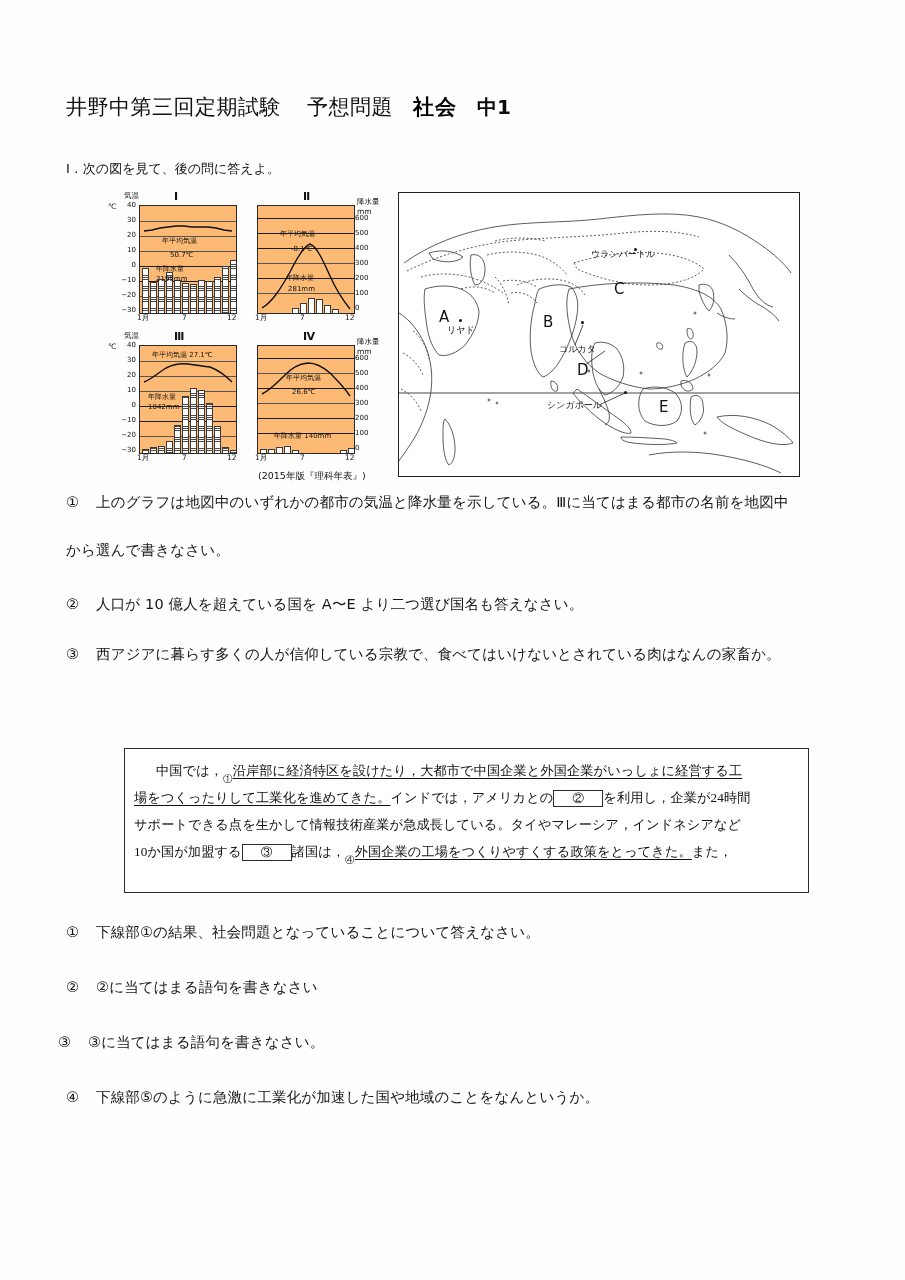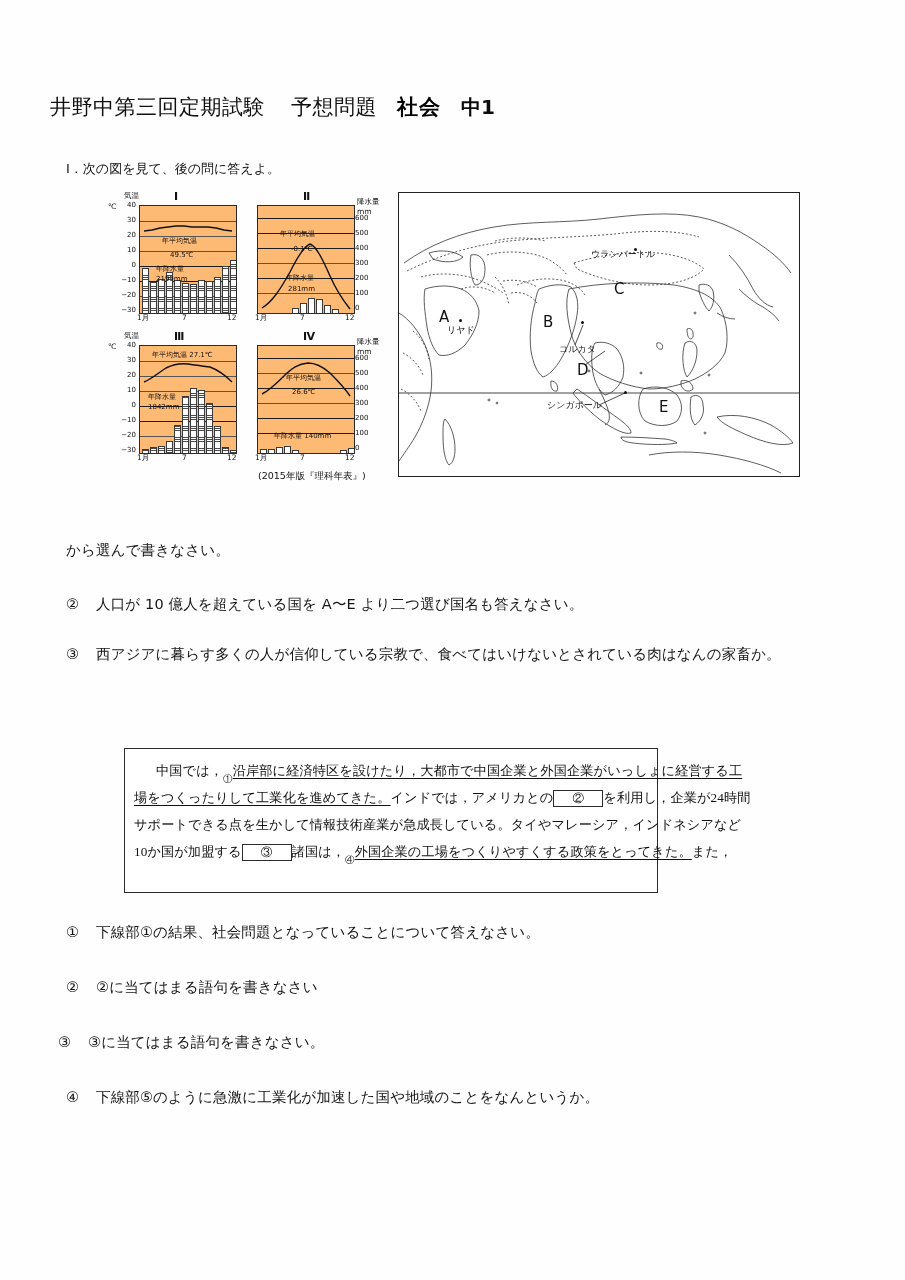--- a/index.html
+++ b/index.html
@@ -17,21 +17,21 @@
   }
   .page {
     position: absolute;
     inset: 0;
     background: #fefefe;
   }
 
   
   .title-row {
     position: absolute;
-    left: 50px;
+    left: 66px;
     top: 93px;
     display: flex;
     align-items: baseline;
     white-space: nowrap;
     text-align: right;
   }
   .title-main {
     font-family: "DejaVu Sans", "Liberation Sans", sans-serif;
     font-size: 21px;
     letter-spacing: 0.5px;
@@ -182,21 +182,21 @@
     width: 3px; height: 3px;
     background: #111;
     border-radius: 50%;
   }
 
   
   .passage-wrap {
     position: absolute;
     left: 124px;
     top: 748px;
-    width: 534px;
+    width: 685px;
     height: 145px;
   }
   .passage-box {
     position: absolute;
     inset: 0;
     border: 1.1px solid #2b2b2b;
     background: #fff;
     box-sizing: border-box;
   }
   .passage-inner {
@@ -285,21 +285,21 @@
           <div class="bar hatch" style="left:58px; width:5px; height:32px;"></div>
           <div class="bar hatch" style="left:66px; width:5px; height:31px;"></div>
           <div class="bar hatch" style="left:74px; width:5px; height:35px;"></div>
           <div class="bar hatch" style="left:82px; width:5px; height:46px;"></div>
           <div class="bar hatch" style="left:90px; width:5px; height:52px;"></div>
 
           <svg class="tcurve" width="96" height="107" viewBox="0 0 96 107">
             <polyline points="4,25 12,24 20,22 28,21 36,20 44,20 52,21 60,21 68,21 76,22 84,24 92,25" fill="none" stroke="#111" stroke-width="1.4"></polyline>
           </svg>
           <div class="ann" style="left:22px; top:31px;">年平均気温</div>
-          <div class="ann" style="left:30px; top:45px;">49.5℃</div>
+          <div class="ann" style="left:30px; top:45px;">50.7℃</div>
           <div class="ann" style="left:16px; top:59px;">年降水量</div>
           <div class="ann" style="left:16px; top:69px;text-align:center;">2199mm</div>
         </div>
         <div class="xtick" style="left:29px; top:121px;">1月</div>
         <div class="xtick" style="left:74px; top:121px;">7</div>
         <div class="xtick" style="left:119px; top:121px;">12</div>
       </div>
 
       <div class="graph" style="left:143px; top:0; width:139px; height:132px;">
         <div class="g-roman" style="left:52px;">Ⅱ</div>
@@ -544,20 +544,23 @@
       <div class="map-label map-city" style="left:192px; top:55px;">ウランバートル</div>
 
       <div class="city-dot" style="left:182px; top:128px;"></div>
       <div class="map-label map-city" style="left:160px; top:150px;">コルカタ</div>
 
       <div class="city-dot" style="left:225px; top:198px;"></div>
       <div class="map-label map-city" style="left:148px; top:206px;">シンガポール</div>
     </div>
   </div>
 
+  <div class="qline" style="left:66px; top:493px;">
+    <span class="qnum">①</span><span>上のグラフは地図中のいずれかの都市の気温と降水量を示している。Ⅲに当てはまる都市の名前を地図中</span>
+  </div>
   <div class="qline" style="left:66px; top:541px;">から選んで書きなさい。</div>
 
   <div class="qline" style="left:66px; top:595px;">
     <span class="qnum">②</span><span>人口が 10 億人を超えている国を A〜E より二つ選び国名も答えなさい。</span>
   </div>
 
   <div class="qline" style="left:66px; top:645px;">
     <span class="qnum">③</span><span>西アジアに暮らす多くの人が信仰している宗教で、食べてはいけないとされている肉はなんの家畜か。</span>
   </div>
 

